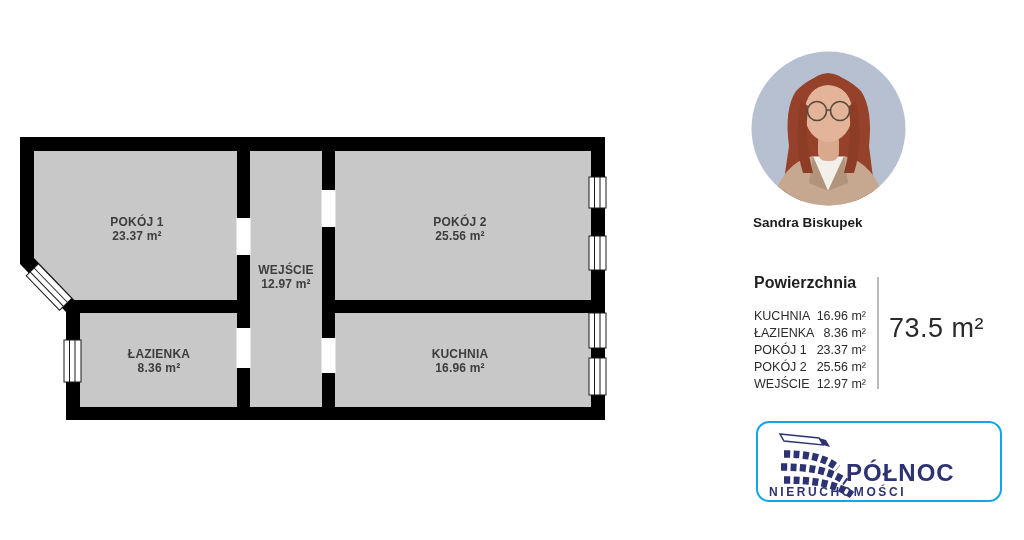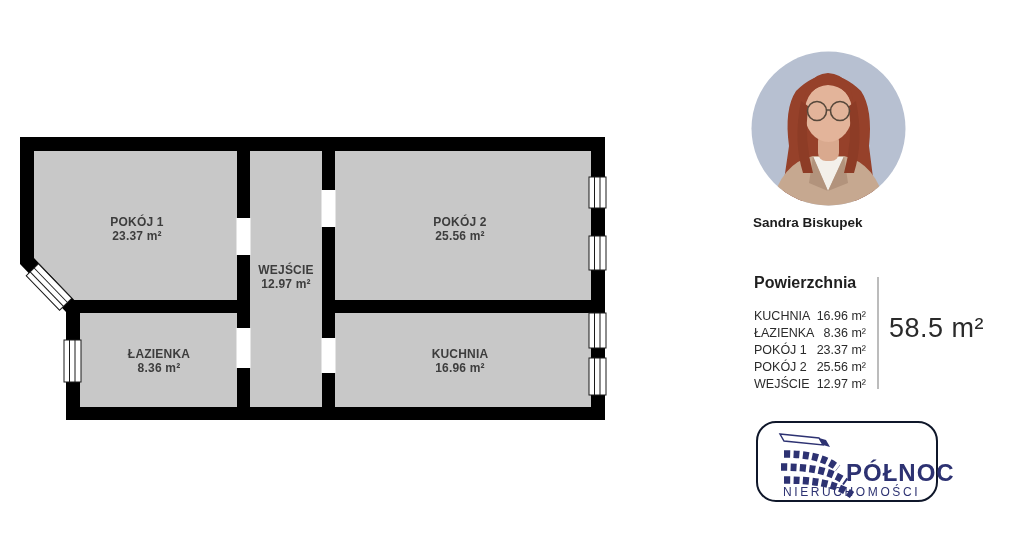--- a/index.html
+++ b/index.html
@@ -28,29 +28,29 @@
   .area-row{display:flex;justify-content:space-between;height:17.2px;align-items:center;}
   .area-row .val{text-align:right;}
   .v-divider{
     position:absolute;left:877px;top:277px;width:2px;height:112px;background:#bcbcbc;
   }
   .total-area{
     position:absolute;left:889px;top:313px;font-size:27px;color:#2a2a2a;letter-spacing:.5px;
   }
   
   .logo-box{
-    position:absolute;left:756px;top:421px;width:182px;height:81px;
-    background:#ffffff;border:2px solid #0f172a;border-radius:20px;box-sizing:border-box;
+    position:absolute;left:756px;top:421px;width:246px;height:81px;
+    background:#ffffff;border:2px solid #0ea5e9;border-radius:13px;box-sizing:border-box;
   }
   .logo-word1{
     position:absolute;left:88px;top:36px;font-size:24px;font-weight:700;
     color:#2d3272;letter-spacing:1px;
   }
   .logo-word2{
-    position:absolute;left:25px;top:62px;font-size:12px;font-weight:400;
+    position:absolute;left:11px;top:62px;font-size:12px;font-weight:700;
     color:#2d3272;letter-spacing:2.6px;
   }
 </style>
 </head>
 <body>
 
 <svg class="abs" style="left:15px;top:130px;" width="600" height="296" viewBox="15 130 600 296">
 
   <polygon points="20,137 605,137 605,420 66,420 66,312 20,264" fill="#000000"></polygon>
 
@@ -178,21 +178,21 @@
     <span>POKÓJ 2</span>
     <span class="val">25.56 m²</span>
   </div>
   <div class="area-row">
     <span>WEJŚCIE</span>
     <span class="val">12.97 m²</span>
   </div>
 </div>
 
 <div class="v-divider"></div>
-<div class="total-area">58.5 m²</div>
+<div class="total-area">73.5 m²</div>
 
 <div class="logo-box">
   <svg style="position:absolute;left:14px;top:5px;" width="100" height="70" viewBox="0 0 100 70">
 
     <polygon points="8,6 47,10 51,17 12,13" fill="#ffffff" stroke="#2d3272" stroke-width="1.4"></polygon>
     <polygon points="47,10 51,17 58,19 54,12" fill="#2d3272"></polygon>
 
     <g fill="none" stroke="#2d3272" stroke-width="7.5">
       <path d="M12,26 C34,26 52,29 66,40" stroke-dasharray="6 3.4"></path>
       <path d="M9,39  C36,39 58,42 74,54" stroke-dasharray="6 3.4"></path>

